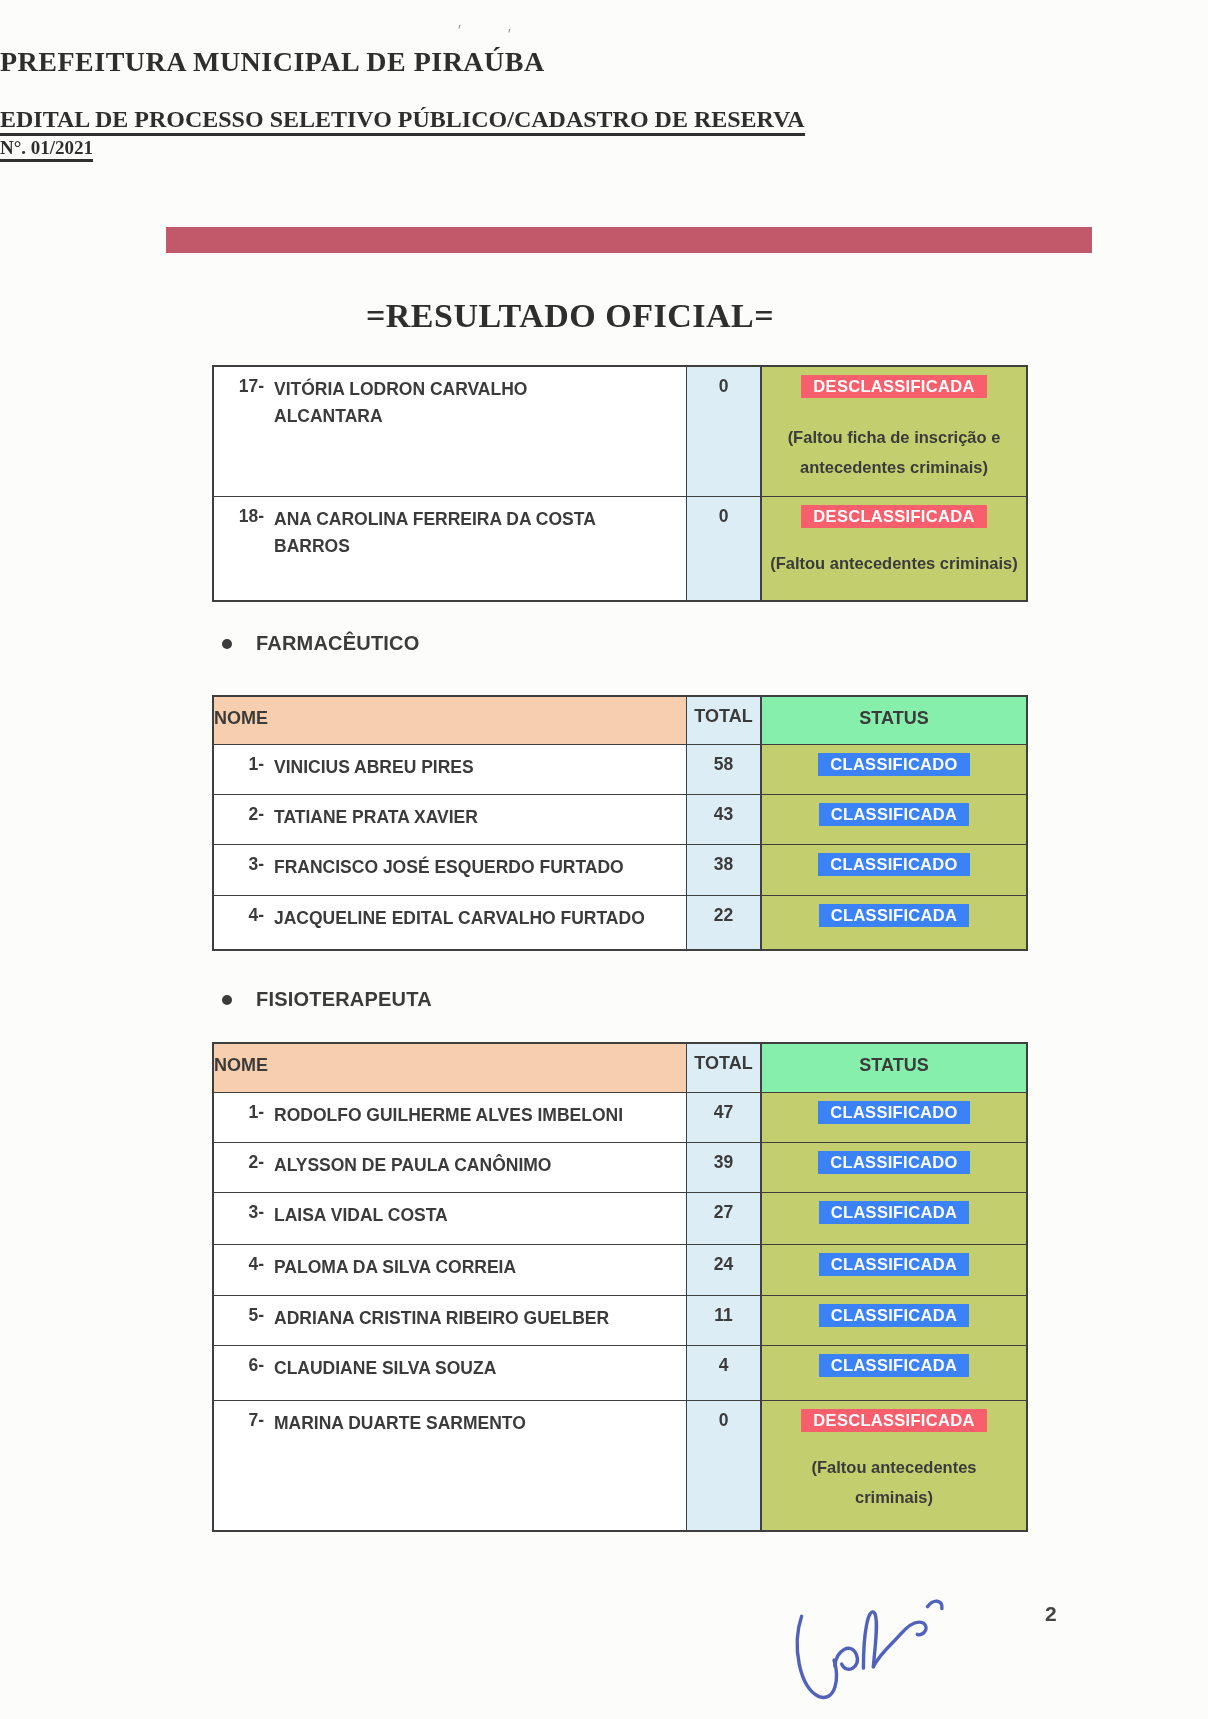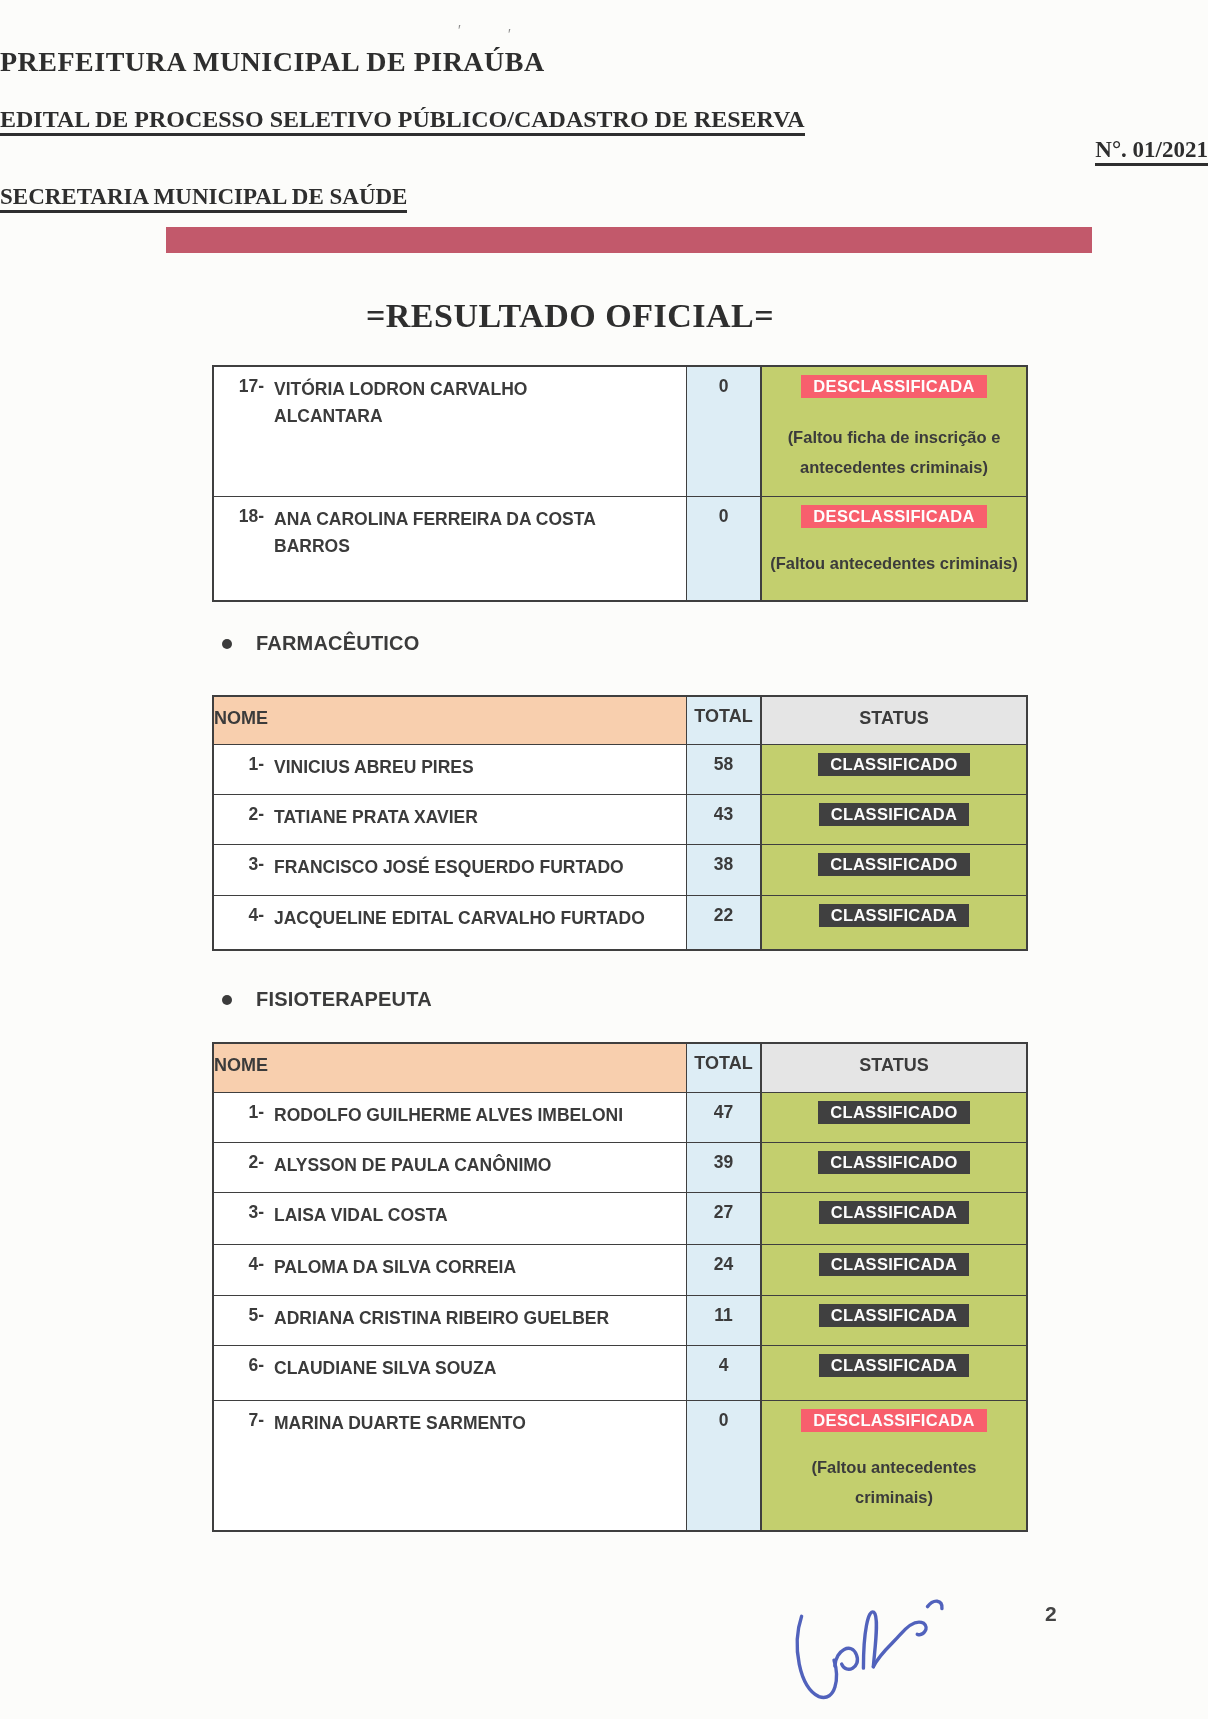--- a/index.html
+++ b/index.html
@@ -17,21 +17,21 @@
     font-size:28px;font-weight:bold;color:#2e2e2e;letter-spacing:.5px;
   }
   .doc-sub1{
     position:absolute;left:0;top:106px;width:100%;
     font-family:"Liberation Serif", serif;
     font-size:24px;font-weight:bold;color:#2e2e2e;
   }
   .doc-sub2{
     position:absolute;left:0;top:137px;width:100%;
     font-family:"Liberation Serif", serif;
-    font-size:23px;font-weight:bold;color:#2e2e2e;text-align:right;
+    font-size:19px;font-weight:bold;color:#2e2e2e;
   }
   .doc-dept{
     position:absolute;left:0;top:184px;width:100%;
     font-family:"Liberation Serif", serif;
     font-size:23px;font-weight:bold;color:#2e2e2e;
   }
   .u{border-bottom:3px solid #2f2f2f;padding-bottom:1px;}
   .divider-bar{
     position:absolute;left:166px;top:227px;width:926px;height:26px;
     background:#c2596b;
@@ -60,49 +60,48 @@
   .trow{display:flex;width:100%;box-sizing:border-box;}
   .trow + .trow{border-top:1.5px solid #3f3f3f;}
   .cell{box-sizing:border-box;}
   .c-name{width:472px;padding:9px 4px 0 16px;display:flex;align-items:flex-start;}
   .c-total{width:74px;background:#ddedf5;text-align:center;padding-top:9px;
            border-left:1.5px solid #3f3f3f;}
   .c-status{flex:1;background:#c3cf6e;text-align:center;padding-top:8px;
            border-left:2px solid #3f3f3f;}
   .hdr .c-name{background:#f8cfae;display:block;text-align:left;padding:11px 8px 0 0;}
   .hdr .c-total{background:#ddedf5;}
-  .hdr .c-status{background:#e5e5e5;}
+  .hdr .c-status{background:#86efac;}
   .hdr{font-size:18px;font-weight:bold;}
   .rank{width:34px;text-align:right;flex:0 0 auto;font-weight:bold;font-size:17.5px;}
   .pname{margin-left:10px;font-weight:bold;font-size:17.5px;line-height:27px;text-align:left;}
   .tval{font-weight:bold;font-size:17.5px;}
   .badge{
     display:inline-block;padding:2px 12px;
     color:#fdfdfd;font-weight:bold;font-size:16.5px;letter-spacing:.3px;
   }
-  .badge-green{background:#404040;}
+  .badge-green{background:#3b82f6;}
   .badge-red{background:#f85f6d;}
   .note{font-weight:bold;font-size:16.5px;line-height:30px;color:#3b3b3b;}
   
   .page-number{
     position:absolute;left:1045px;top:1602px;
     font-size:21px;font-weight:bold;color:#444;
   }
   .signature{position:absolute;left:772px;top:1568px;transform:rotate(-8deg);}
   .scan-mark{position:absolute;color:#8a8a8a;font-size:14px;}
 </style>
 </head>
 <body>
 
 <div class="page">
 
   <div class="doc-title">PREFEITURA MUNICIPAL DE PIRAÚBA</div>
   <div class="doc-sub1"><span class="u">EDITAL DE PROCESSO SELETIVO PÚBLICO/CADASTRO DE RESERVA</span></div>
   <div class="doc-sub2"><span class="u">N°. 01/2021</span></div>
-  <div class="doc-dept"><span class="u">SECRETARIA MUNICIPAL DE SAÚDE</span></div>
   <div class="divider-bar"></div>
   <div class="result-heading">=RESULTADO OFICIAL=</div>
 
   <div class="rtable" style="top:365px;">
     <div class="trow" style="height:129px;">
       <div class="cell c-name">
         <span class="rank">17-</span>
         <span class="pname">
           <span>VITÓRIA LODRON CARVALHO</span><br>
           <span>ALCANTARA</span>

